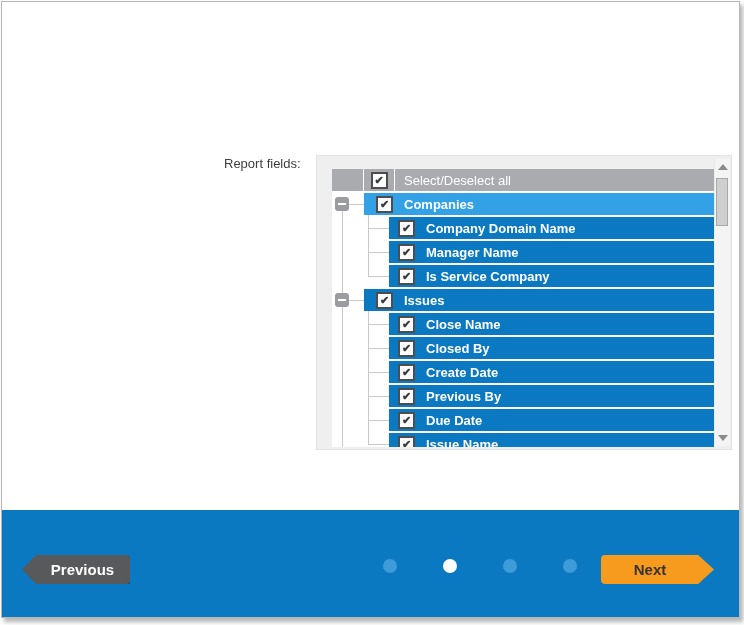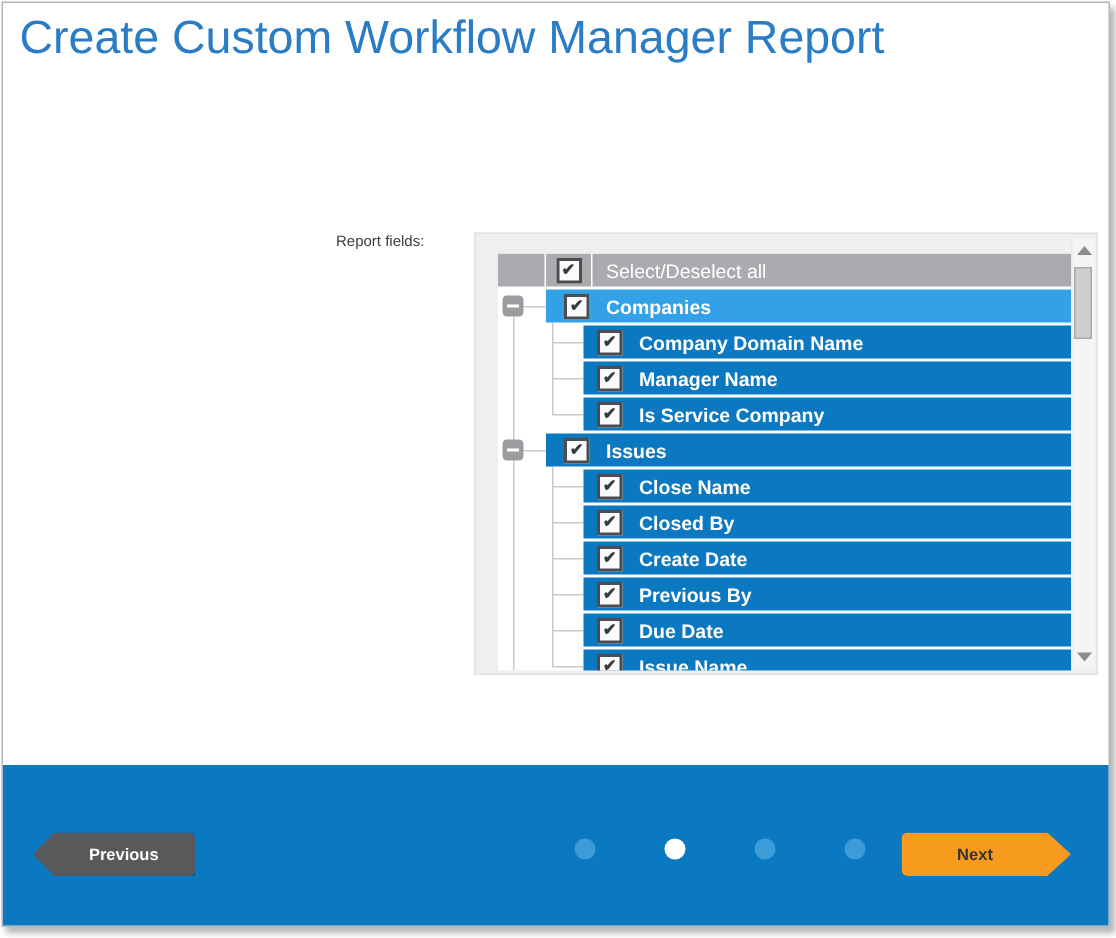--- a/index.html
+++ b/index.html
@@ -14,21 +14,21 @@
   }
   .title{
     position:absolute;left:11px;top:5px;font-size:31px;font-weight:400;
     color:var(--title-blue);letter-spacing:0;white-space:nowrap;
   }
   .step-heading{
     position:absolute;left:76px;top:100px;font-size:19px;font-weight:400;
     color:var(--title-blue);white-space:nowrap;
   }
   .report-label{
-    position:absolute;left:222px;top:154px;font-size:10px;color:#3d3d3d;
+    position:absolute;left:222px;top:154px;font-size:13px;color:#3d3d3d;
   }
   
   .listbox{
     position:absolute;left:314px;top:153px;width:416px;height:295px;
     background:#efefef;border:1px solid #e2e2e2;box-sizing:border-box;
   }
   .tree{
     position:absolute;left:15px;top:13px;width:382px;height:278px;
     background:#fff;overflow:hidden;
   }
@@ -59,41 +59,40 @@
   }
   .scroll-up,.scroll-down{position:absolute;left:0;width:15px;height:14px;}
   .scroll-up{top:1px;} .scroll-down{bottom:1px;}
   .tri-up{width:0;height:0;border-left:5px solid transparent;border-right:5px solid transparent;border-bottom:6px solid #8b8b8b;margin:4px auto 0;}
   .tri-down{width:0;height:0;border-left:5px solid transparent;border-right:5px solid transparent;border-top:6px solid #8b8b8b;margin:4px auto 0;}
   .scroll-thumb{position:absolute;left:1px;top:19px;width:12px;height:48px;background:#cfcfcf;border:1px solid #a9a9a9;box-sizing:border-box;}
   
   .footer{position:absolute;left:0;top:508px;bottom:0;width:100%;background:var(--footer-blue);}
   .btn{
     position:absolute;top:45px;height:29px;display:flex;align-items:center;justify-content:center;
-    font-size:11px;font-weight:700;box-sizing:border-box;border-radius:4px;cursor:default;
+    font-size:15px;font-weight:700;box-sizing:border-box;border-radius:4px;cursor:default;
     filter:drop-shadow(2px 2px 2px rgba(0,0,0,.35));
   }
   .btn-prev{
     left:20px;width:108px;background:var(--prev-gray);color:#fff;padding-left:13px;
     clip-path:polygon(13% 0,100% 0,100% 100%,13% 100%,0 50%);
   }
   .btn-next{
     left:599px;width:113px;background:var(--next-orange);color:#343434;padding-right:15px;
     clip-path:polygon(0 0,86% 0,100% 50%,86% 100%,0 100%);
   }
   .dot{position:absolute;top:49px;width:14px;height:14px;border-radius:50%;}
   .dot.inactive{background:var(--dot-inactive);}
   .dot.active{background:var(--dot-active);}
 </style>
 </head>
 <body>
 
 <div class="window">
 
-  <div class="title">Create Custom Workflow Manager Report</div>
 
 
   <div class="report-label">Report fields:</div>
 
   <div class="listbox">
     <div class="tree">
       <div class="tree-header">
         <div class="hcell hcell-blank"></div>
         <div class="hcell hcell-cb">
           <div class="cb">

